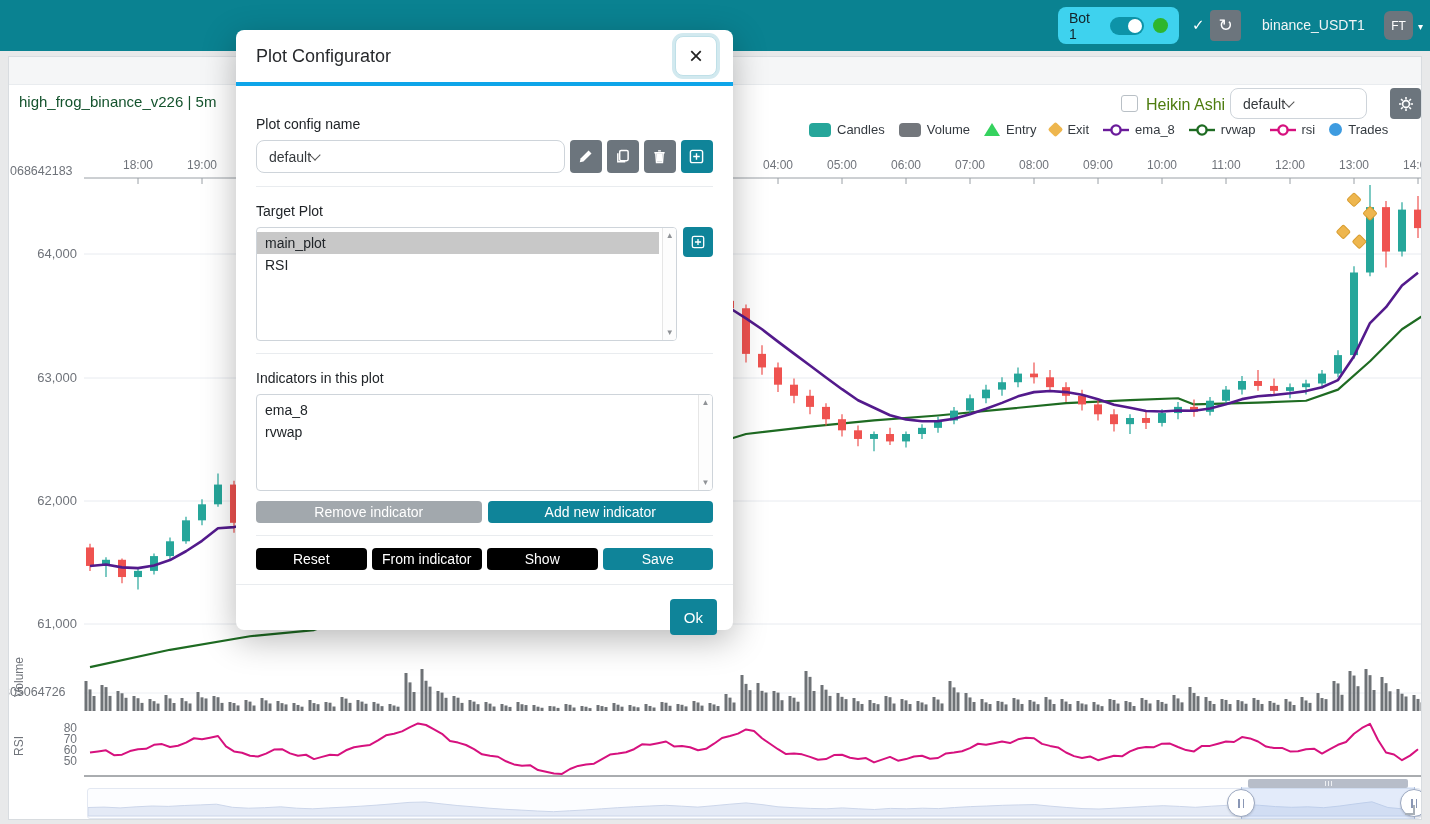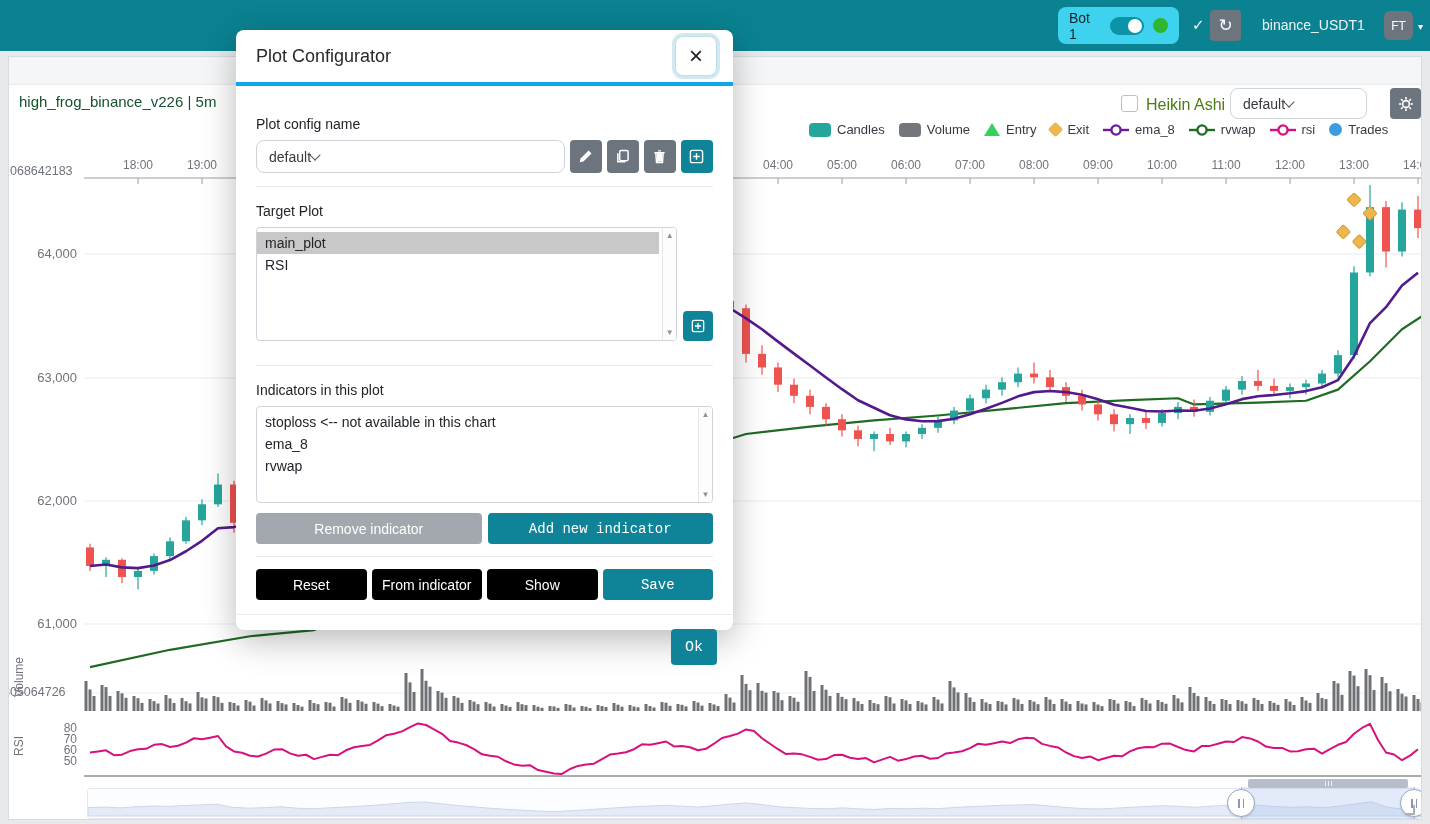--- a/index.html
+++ b/index.html
@@ -77,29 +77,29 @@
     display:flex; align-items:center; justify-content:center; }
   .icon-btn.teal { background:#0f8499; }
   .m-div { border:none; border-top:1px solid #e9ecef; margin:0 0 12px 0; }
   .listbox { position:relative; background:#fff; border:1px solid #ced4da; border-radius:4px; overflow:hidden; }
   .listbox .opts { padding:4px 0 0 0; }
   .listbox .opt { font-size:14px; color:#212529; padding:1px 8px; line-height:20px; cursor:pointer; }
   .listbox .opt.sel { background:#c8c8c8; width:calc(100% - 17px); }
   .sb { position:absolute; right:0; top:0; bottom:0; width:14px; background:#fdfdfd; border-left:1px solid #e6e6e6;
     display:flex; flex-direction:column; justify-content:space-between; align-items:center; padding:3px 0;
     font-size:8px; color:#8f9296; }
-  #target-row { display:flex; align-items:flex-end; gap:6px; margin-bottom:24px; }
+  #target-row { display:flex; align-items:flex-start; gap:6px; margin-bottom:12px; }
   #target-list { width:425px; height:114px; }
   #add-plot-btn { width:30px; height:30px; }
   #ind-list { width:457px; height:97px; margin-bottom:10px; }
-  .btn { border:none; border-radius:4px; color:#fff; font-size:14px; height:31px; cursor:pointer;
+  .btn { border:none; border-radius:4px; color:#fff; font-size:14px; height:22px; cursor:pointer;
     font-family:"Liberation Sans",sans-serif; }
   .btn.gray { background:#000000; }
   .btn.lightgray { background:#a2a8ad; }
-  .btn.teal { background:#0f8499;font-family:Liberation Mono, monospace; }
+  .btn.teal { background:#0f8499; }
   .two-row { display:flex; gap:6px; margin-bottom:12px; }
   .two-row .btn { flex:1; }
   .four-row { display:flex; gap:5px; margin-bottom:14px; }
   .four-row .btn { flex:1; }
   #modal-footer { border-top:1px solid #e9ecef; padding:14px 16px; display:flex; justify-content:flex-end; }
   #ok-btn { height:36px; padding:0 14px; font-size:15px; }
 
   svg text { font-family:"Liberation Sans","DejaVu Sans",sans-serif; }
 </style>
 </head>
@@ -677,21 +677,20 @@
         <svg width="14" height="14" viewBox="0 0 16 16">
           <rect x="1.5" y="1.5" width="13" height="13" rx="2" fill="none" stroke="#fff" stroke-width="1.5"></rect>
           <path d="M8 4.5v7M4.5 8h7" stroke="#fff" stroke-width="1.5"></path>
         </svg>
       </button>
     </div>
     <hr class="m-div">
     <div class="m-label">Indicators in this plot</div>
     <div id="ind-list" class="listbox">
       <div class="opts" id="ind-opts">
-          <div class="opt">stoploss &lt;-- not available in this chart</div>
           <div class="opt">ema_8</div>
           <div class="opt">rvwap</div>
         </div>
       <div class="sb">
           <span>▲</span>
           <span>▼</span>
         </div>
     </div>
     <div class="two-row">
       <button class="btn lightgray">Remove indicator</button>

